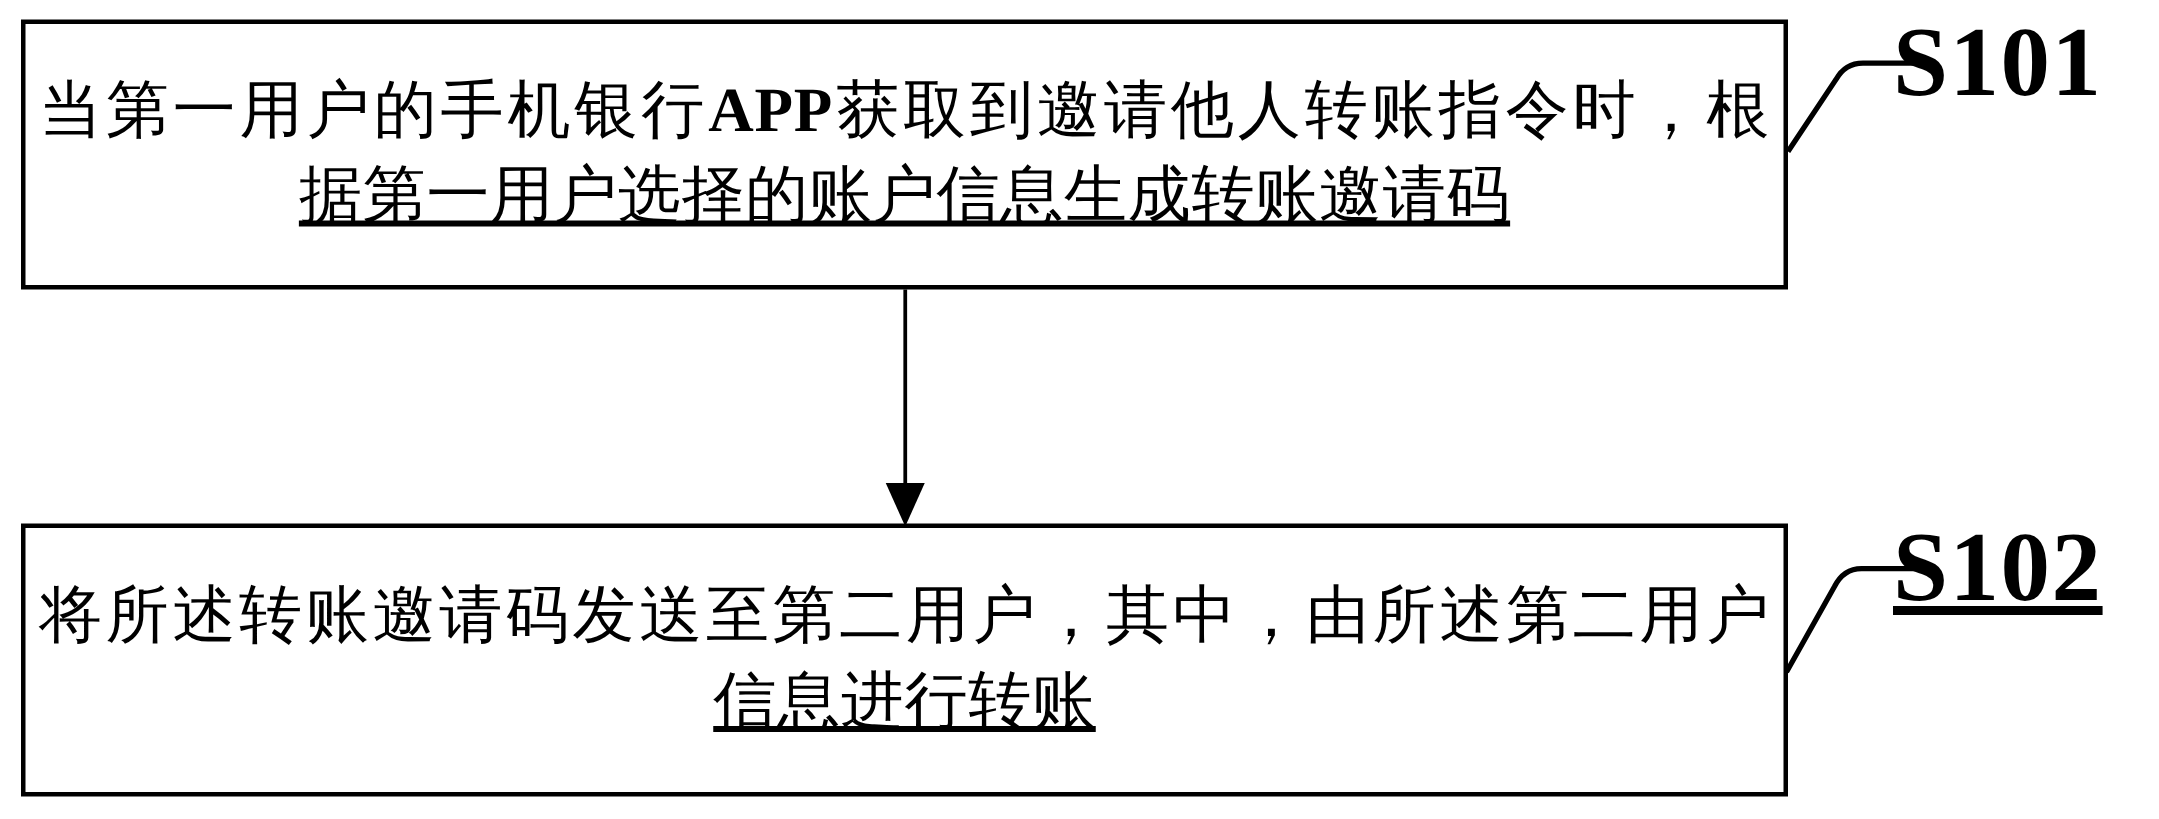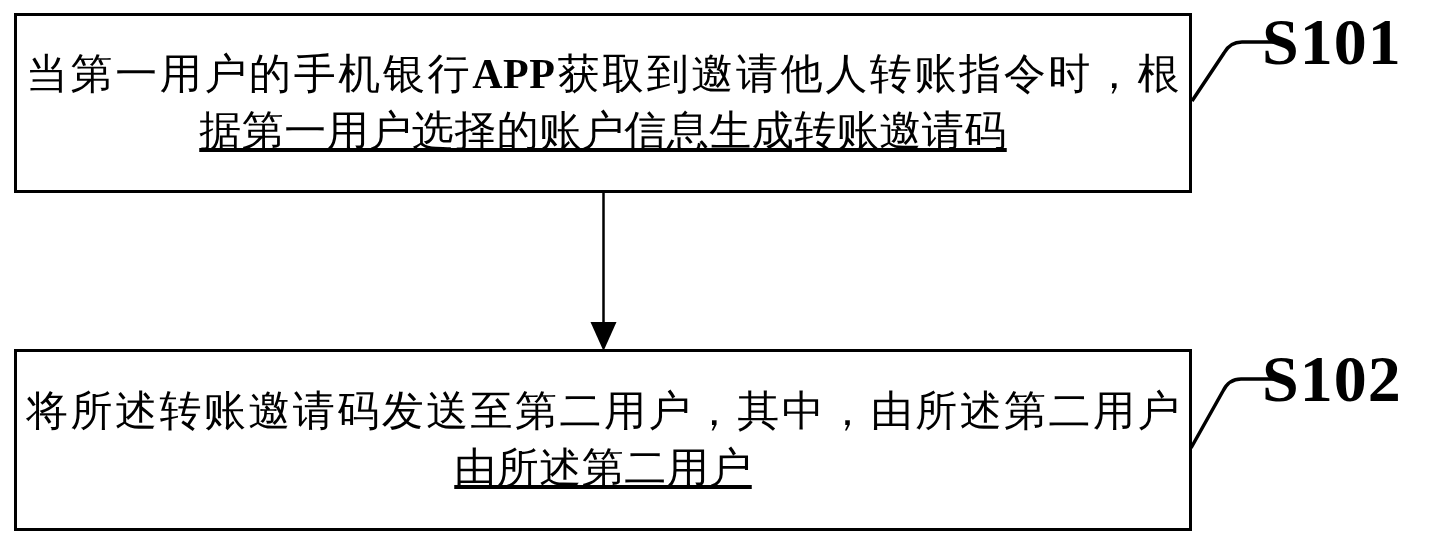--- a/index.html
+++ b/index.html
@@ -37,41 +37,41 @@
   .step-label{
     position:absolute;
     left:1262px;
     font-size:66px;
     font-weight:bold;
     line-height:1;
     letter-spacing:1px;
     white-space:nowrap;
   }
   .label-s101{top:9px;}
-  .label-s102{top:346px;}
+  .label-s102{top:346px;text-decoration:underline;}
   .connector-layer{
     position:absolute;
     left:0;top:0;
     width:1439px;height:546px;
     pointer-events:none;
   }
 </style>
 </head>
 <body>
 
 <div class="canvas">
 
   <div class="step-box box-s101">
     <div class="txt-line just">当第一用户的手机银行<b>APP</b>获取到邀请他人转账指令时，根</div>
     <div class="txt-line cent">据第一用户选择的账户信息生成转账邀请码</div>
   </div>
 
   <div class="step-box box-s102">
     <div class="txt-line just">将所述转账邀请码发送至第二用户，其中，由所述第二用户</div>
-    <div class="txt-line cent">由所述第二用户</div>
+    <div class="txt-line cent">信息进行转账</div>
   </div>
 
   <svg class="connector-layer" viewBox="0 0 1439 546" xmlns="http://www.w3.org/2000/svg" aria-hidden="true">
     <g>
       <line x1="603.5" y1="193" x2="603.5" y2="326" stroke="#000000" stroke-width="2.5"></line>
       <polygon points="590.5,322 616.5,322 603.5,351" fill="#000000"></polygon>
     </g>
     <path d="M 1192 101 L 1224 53 Q 1230 42 1242 42 L 1288 42" fill="none" stroke="#000000" stroke-width="3.5"></path>
     <path d="M 1191 448 L 1223 391 Q 1229 379 1241 379 L 1287 379" fill="none" stroke="#000000" stroke-width="3.5"></path>
   </svg>

